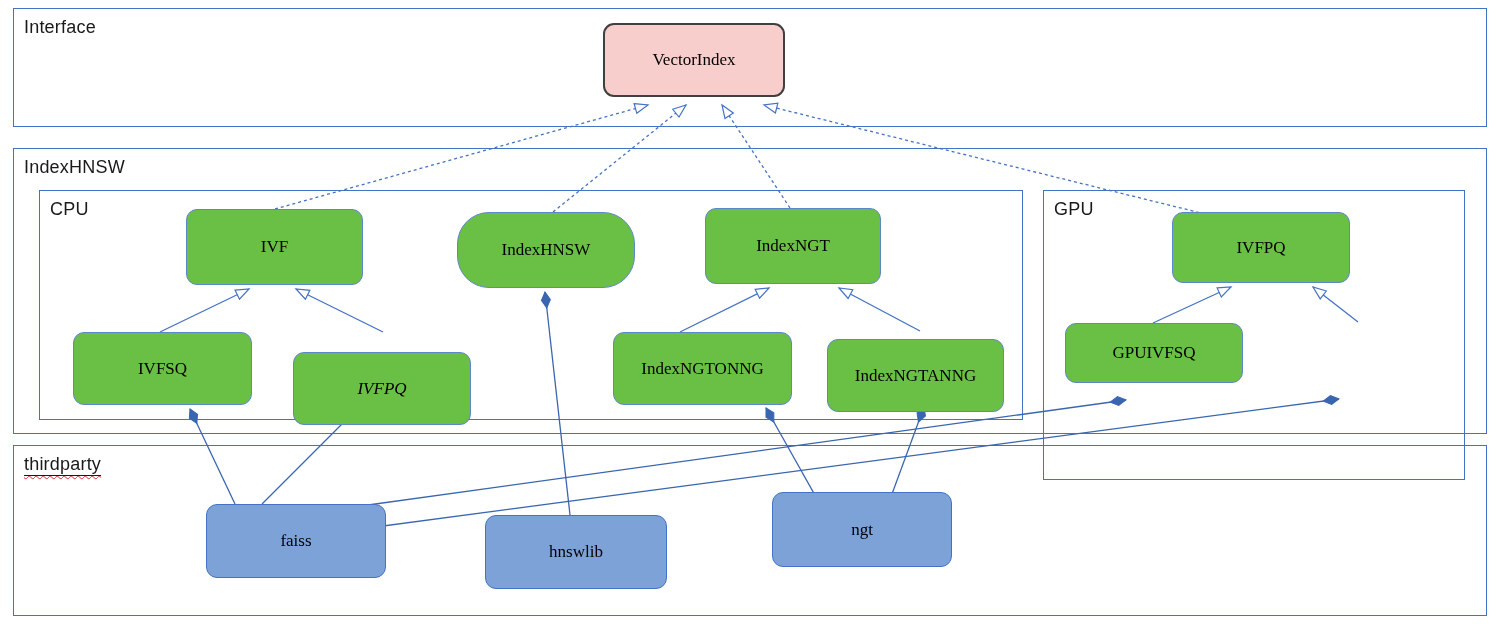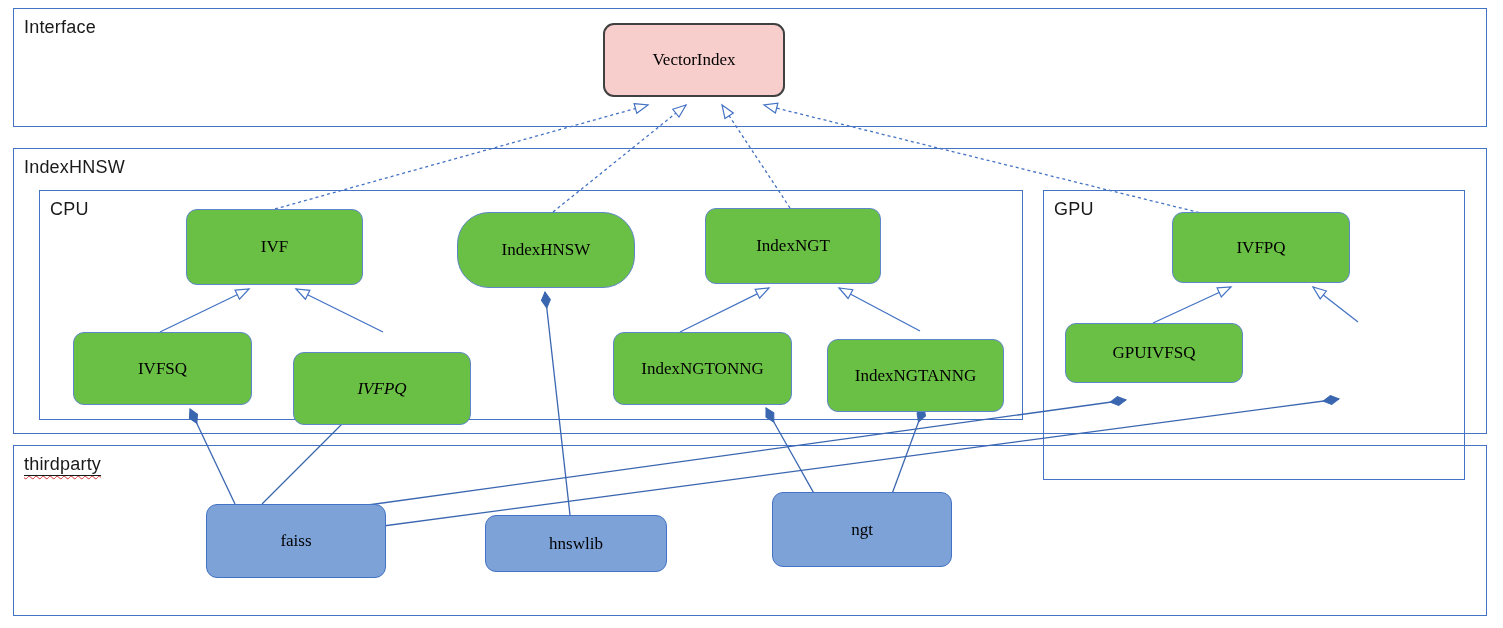--- a/index.html
+++ b/index.html
@@ -116,20 +116,20 @@
   <div class="node node-class" style="left:827px; top:331px; width:177px; height:73px;margin-top:8px;">
     <span>IndexNGTANNG</span>
   </div>
   <div class="node node-class" style="left:1065px; top:323px; width:178px; height:60px;">
     <span>GPUIVFSQ</span>
   </div>
 
   <div class="node node-lib" style="left:206px; top:504px; width:180px; height:74px;font-family:Liberation Serif, serif;">
     <span>faiss</span>
   </div>
-  <div class="node node-lib" style="left:485px; top:515px; width:182px; height:57px;">
+  <div class="node node-lib" style="left:485px; top:515px; width:182px; height:74px;">
     <span>hnswlib</span>
   </div>
   <div class="node node-lib" style="left:772px; top:492px; width:180px; height:75px;align-items:center;">
     <span>ngt</span>
   </div>
 
 </div>
 
 </body></html>

